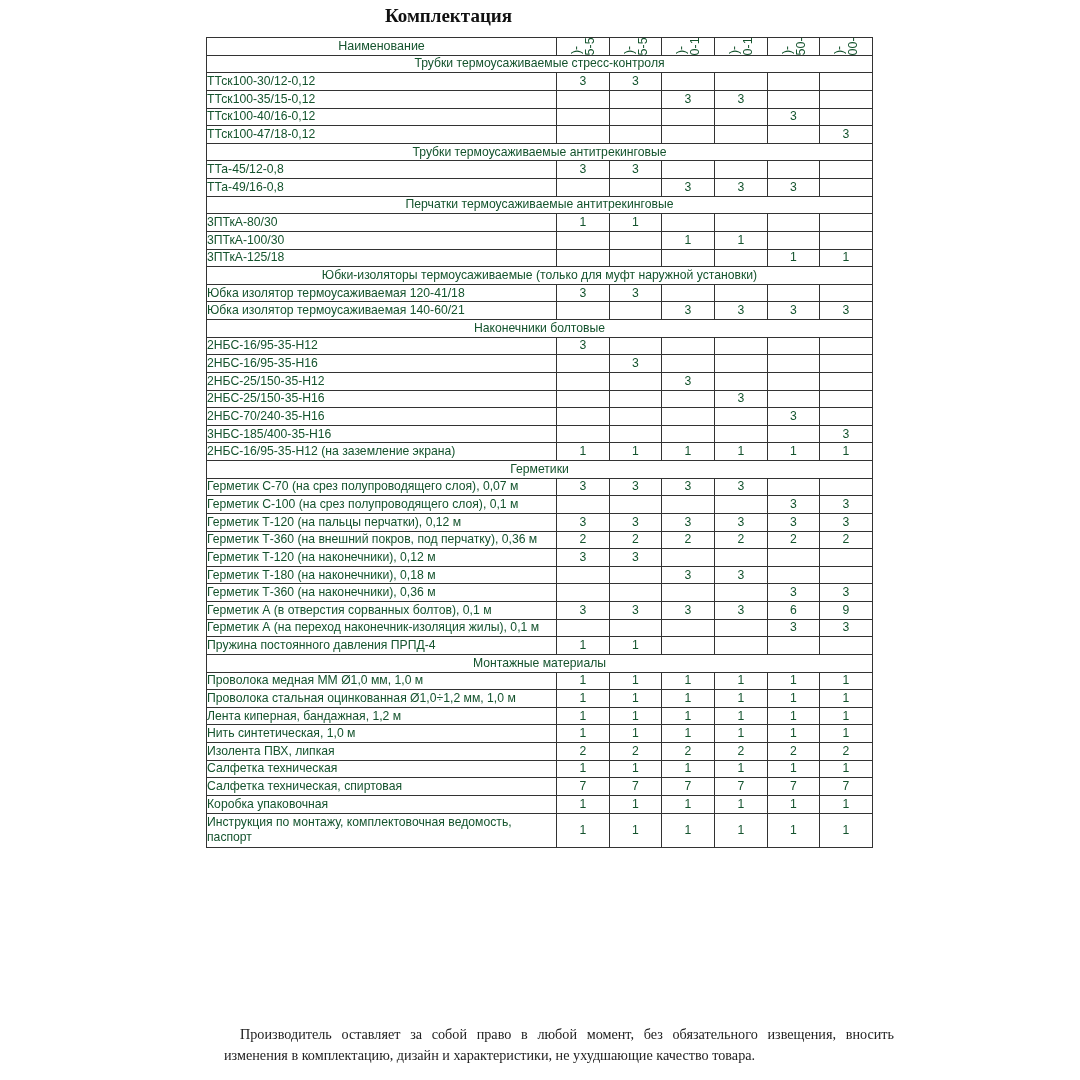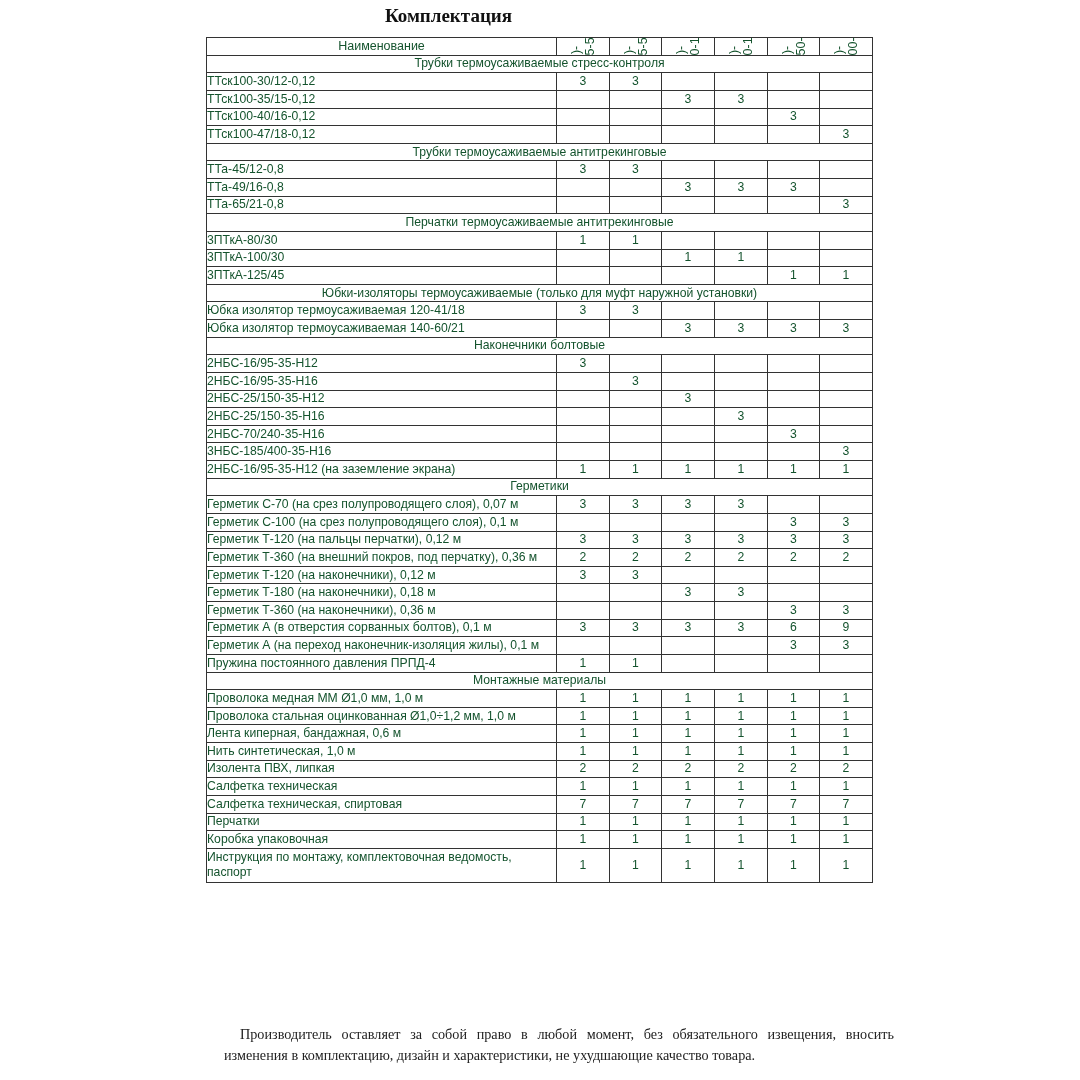--- a/index.html
+++ b/index.html
@@ -147,29 +147,20 @@
       <tr>
         <td class="name">ТТа-49/16-0,8</td>
         <td class="num"></td>
         <td class="num"></td>
         <td class="num">3</td>
         <td class="num">3</td>
         <td class="num">3</td>
         <td class="num"></td>
       </tr>
       <tr>
-        <td class="name">ТТа-65/21-0,8</td>
-        <td class="num"></td>
-        <td class="num"></td>
-        <td class="num"></td>
-        <td class="num"></td>
-        <td class="num"></td>
-        <td class="num">3</td>
-      </tr>
-      <tr>
         <td class="section" colspan="7">Перчатки термоусаживаемые антитрекинговые</td>
       </tr>
       <tr>
         <td class="name">3ПТкА-80/30</td>
         <td class="num">1</td>
         <td class="num">1</td>
         <td class="num"></td>
         <td class="num"></td>
         <td class="num"></td>
         <td class="num"></td>
@@ -177,21 +168,21 @@
       <tr>
         <td class="name">3ПТкА-100/30</td>
         <td class="num"></td>
         <td class="num"></td>
         <td class="num">1</td>
         <td class="num">1</td>
         <td class="num"></td>
         <td class="num"></td>
       </tr>
       <tr>
-        <td class="name">3ПТкА-125/45</td>
+        <td class="name">3ПТкА-125/18</td>
         <td class="num"></td>
         <td class="num"></td>
         <td class="num"></td>
         <td class="num"></td>
         <td class="num">1</td>
         <td class="num">1</td>
       </tr>
       <tr>
         <td class="section" colspan="7">Юбки-изоляторы термоусаживаемые (только для муфт наружной установки)</td>
       </tr>
@@ -387,21 +378,21 @@
       <tr>
         <td class="name">Проволока стальная оцинкованная Ø1,0÷1,2 мм, 1,0 м</td>
         <td class="num">1</td>
         <td class="num">1</td>
         <td class="num">1</td>
         <td class="num">1</td>
         <td class="num">1</td>
         <td class="num">1</td>
       </tr>
       <tr>
-        <td class="name">Лента киперная, бандажная, 0,6 м</td>
+        <td class="name">Лента киперная, бандажная, 1,2 м</td>
         <td class="num">1</td>
         <td class="num">1</td>
         <td class="num">1</td>
         <td class="num">1</td>
         <td class="num">1</td>
         <td class="num">1</td>
       </tr>
       <tr>
         <td class="name">Нить синтетическая, 1,0 м</td>
         <td class="num">1</td>
@@ -430,29 +421,20 @@
         <td class="num">1</td>
       </tr>
       <tr>
         <td class="name">Салфетка техническая, спиртовая</td>
         <td class="num">7</td>
         <td class="num">7</td>
         <td class="num">7</td>
         <td class="num">7</td>
         <td class="num">7</td>
         <td class="num">7</td>
-      </tr>
-      <tr>
-        <td class="name">Перчатки</td>
-        <td class="num">1</td>
-        <td class="num">1</td>
-        <td class="num">1</td>
-        <td class="num">1</td>
-        <td class="num">1</td>
-        <td class="num">1</td>
       </tr>
       <tr>
         <td class="name">Коробка упаковочная</td>
         <td class="num">1</td>
         <td class="num">1</td>
         <td class="num">1</td>
         <td class="num">1</td>
         <td class="num">1</td>
         <td class="num">1</td>
       </tr>

